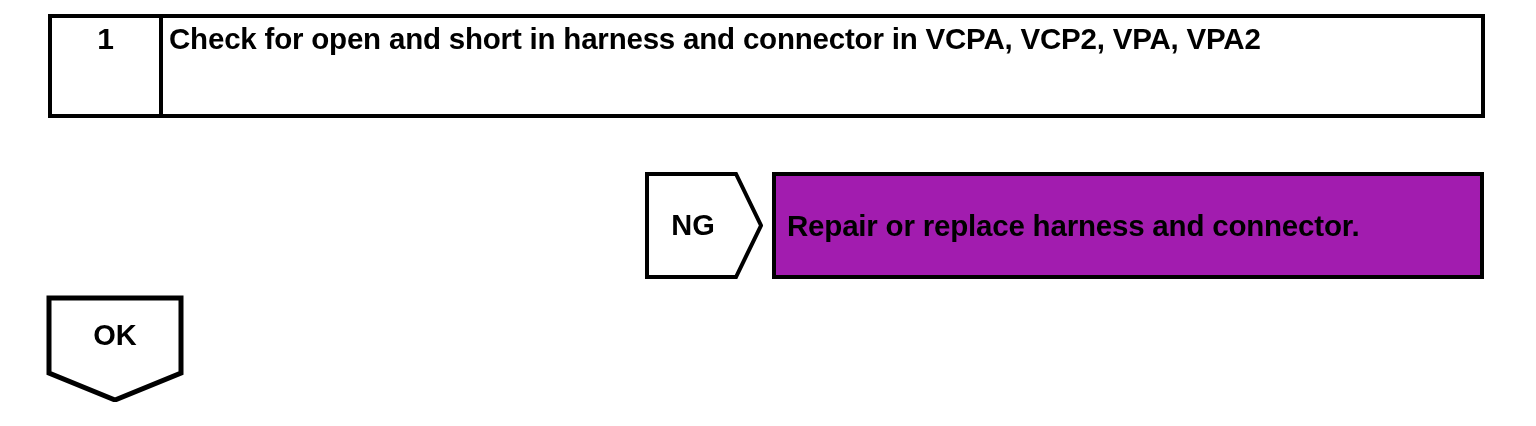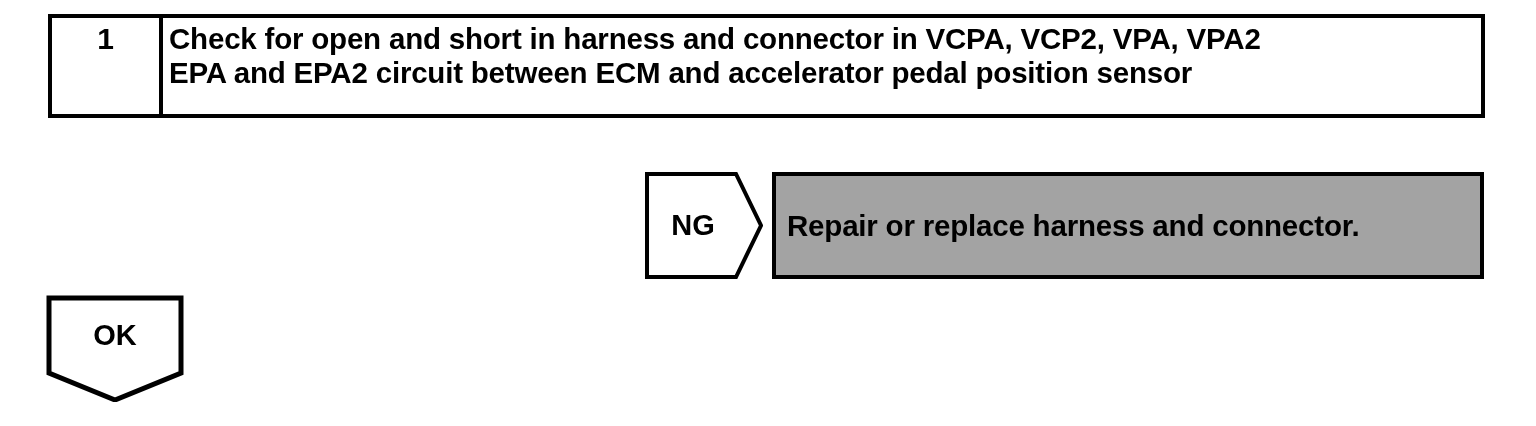--- a/index.html
+++ b/index.html
@@ -90,21 +90,21 @@
     letter-spacing: 0px;
   }
   .result-box {
     position: absolute;
     left: 772px;
     top: 172px;
     width: 712px;
     height: 107px;
     box-sizing: border-box;
     border: 4px solid #000000;
-    background: #a3a3a3;
+    background: #a21caf;
     display: flex;
     align-items: center;
   }
   .result-text {
     padding-left: 11px;
     font-size: 29.5px;
     font-weight: bold;
     letter-spacing: -0.2px;
     white-space: nowrap;
   }
@@ -140,21 +140,20 @@
 <body>
 
 <div id="canvas">
 
   <div class="step-box">
     <div class="step-number-cell">
       <span class="step-number">1</span>
     </div>
     <div class="step-text-cell">
       <div class="step-text-line">Check for open and short in harness and connector in VCPA, VCP2, VPA, VPA2</div>
-      <div class="step-text-line">EPA and EPA2 circuit between ECM and accelerator pedal position sensor</div>
     </div>
   </div>
 
   <div class="ng-pentagon">
     <svg viewBox="0 0 118 107" xmlns="http://www.w3.org/2000/svg">
       <polygon points="2,2 91,2 116,53.5 91,105 2,105" fill="#ffffff" stroke="#000000" stroke-width="4" stroke-linejoin="miter"></polygon>
     </svg>
     <span class="ng-label">NG</span>
   </div>
 

